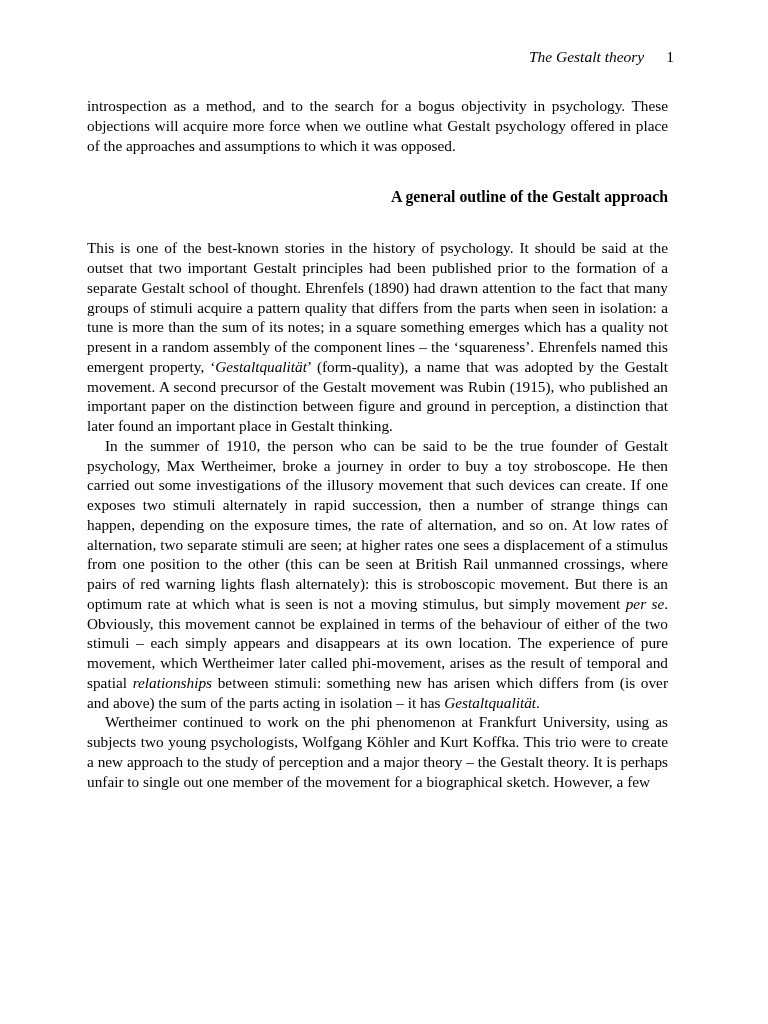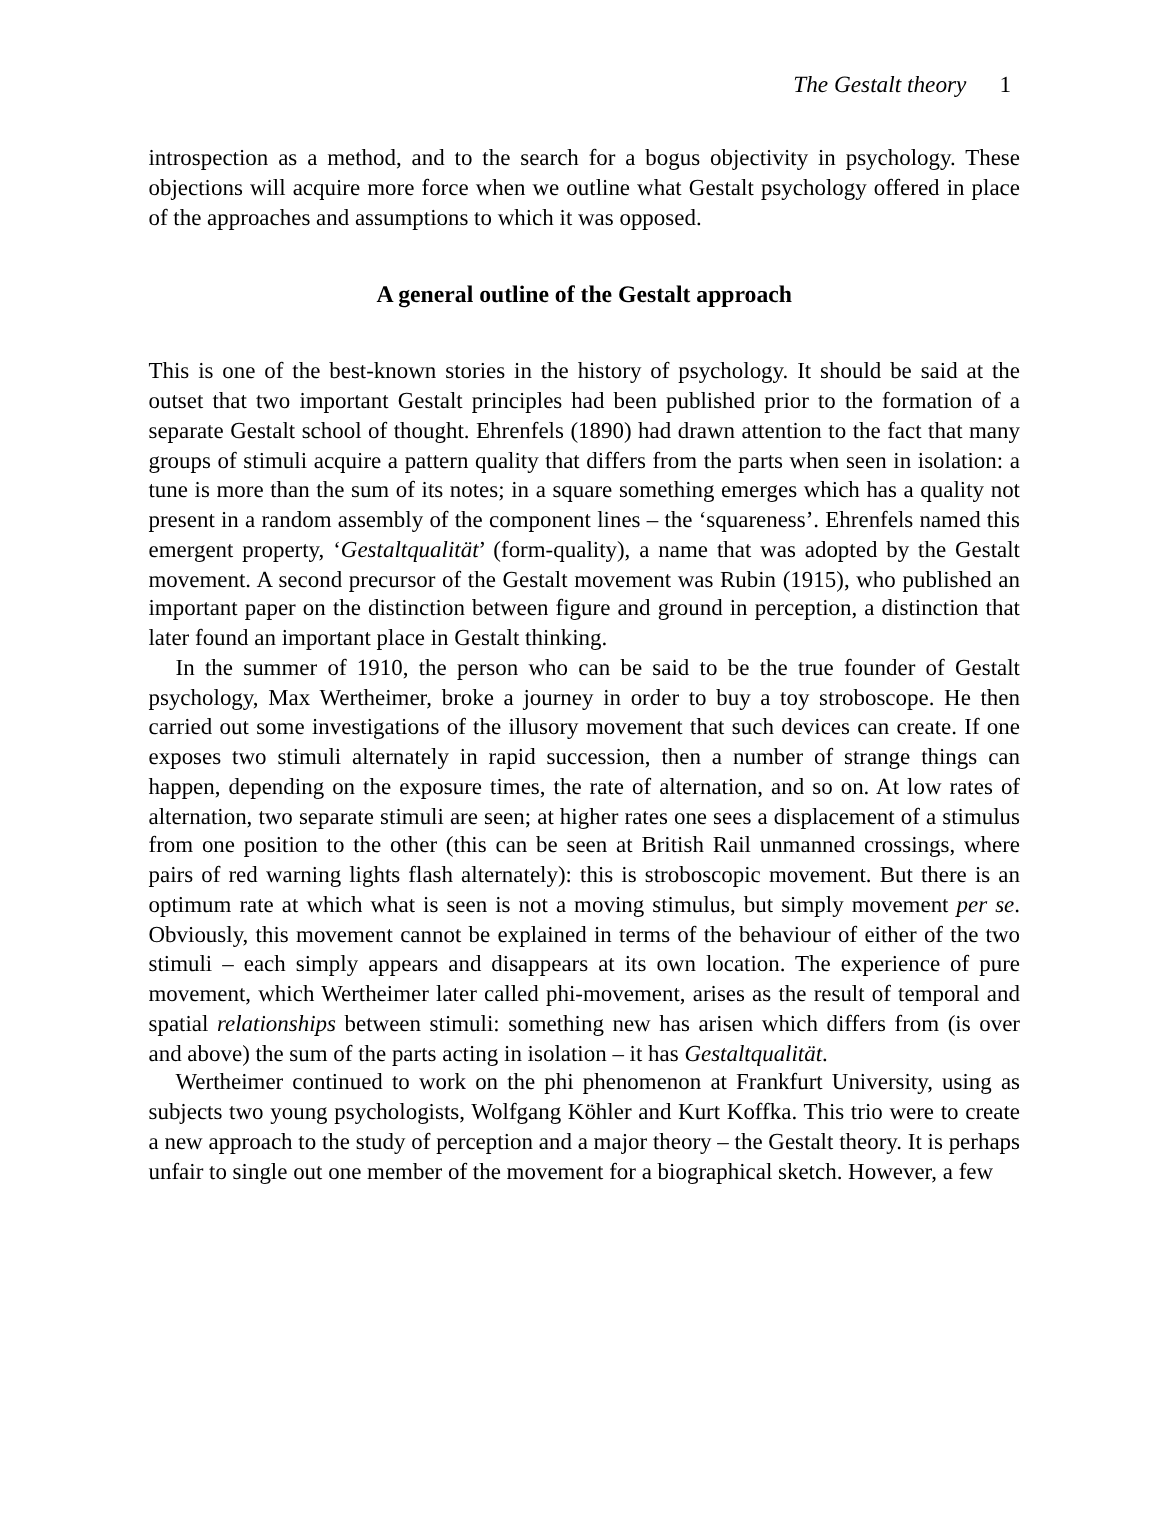--- a/index.html
+++ b/index.html
@@ -38,21 +38,21 @@
   }
   .running-head .rh-folio {
     font-style: normal;
     margin-left: 22px;
   }
 
   
   .text-column {
     position: absolute;
     top: 96px;
-    left: 99px;
+    left: 87px;
     width: 581px;
   }
 
   p.body {
     margin: 0;
     font-size: 15.3px;
     line-height: 19.75px;
     text-align: justify;
     text-justify: inter-word;
     hyphens: manual;
@@ -65,21 +65,21 @@
   p.body em {
   }
 
   
   h2.section-heading {
     margin: 0;
     font-size: 15.8px;
     line-height: 20px;
     font-weight: bold;
     font-style: normal;
-    text-align: center;
+    text-align: right;
   }
   h3.sub-heading {
     margin: 0;
     font-size: 15.3px;
     line-height: 20px;
     font-weight: bold;
     font-style: italic;
     text-align: left;
   }
 

